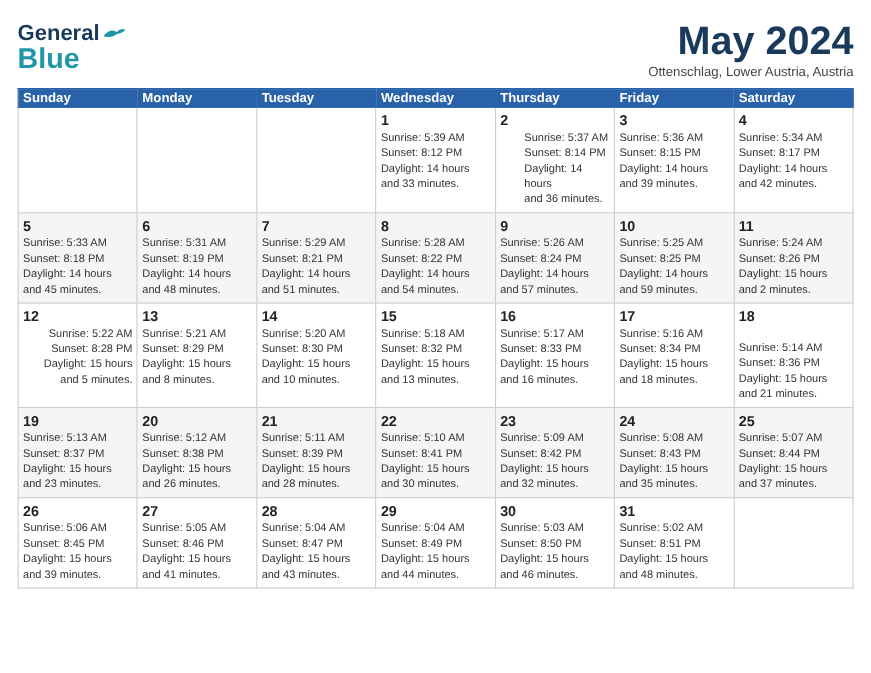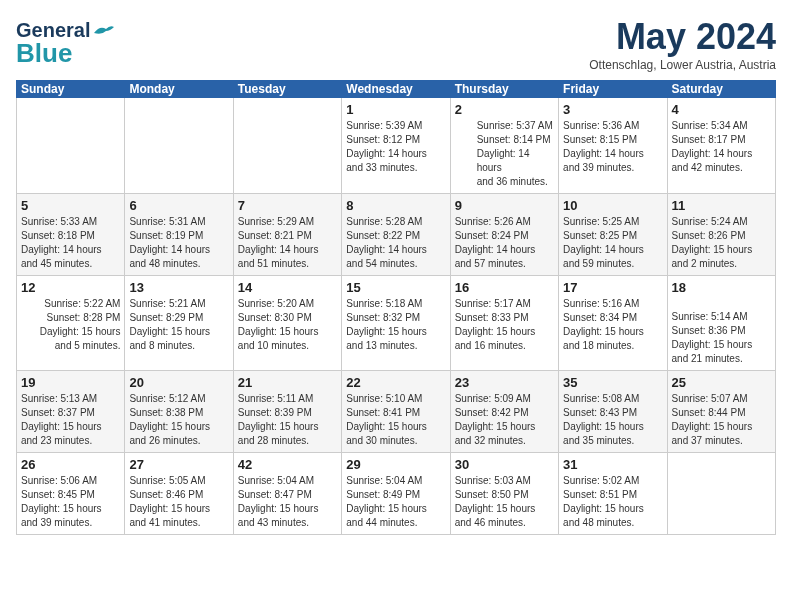--- a/index.html
+++ b/index.html
@@ -271,21 +271,21 @@
 and 30 minutes.</div>
         </td>
         <td>
           <span class="day-number">23</span>
           <div class="day-info" style="white-space: pre-line;">Sunrise: 5:09 AM
 Sunset: 8:42 PM
 Daylight: 15 hours
 and 32 minutes.</div>
         </td>
         <td>
-          <span class="day-number">35</span>
+          <span class="day-number">24</span>
           <div class="day-info" style="white-space: pre-line;">Sunrise: 5:08 AM
 Sunset: 8:43 PM
 Daylight: 15 hours
 and 35 minutes.</div>
         </td>
         <td>
           <span class="day-number">25</span>
           <div class="day-info" style="white-space: pre-line;">Sunrise: 5:07 AM
 Sunset: 8:44 PM
 Daylight: 15 hours
@@ -301,21 +301,21 @@
 and 39 minutes.</div>
         </td>
         <td>
           <span class="day-number">27</span>
           <div class="day-info" style="white-space: pre-line;">Sunrise: 5:05 AM
 Sunset: 8:46 PM
 Daylight: 15 hours
 and 41 minutes.</div>
         </td>
         <td>
-          <span class="day-number">42</span>
+          <span class="day-number">28</span>
           <div class="day-info" style="white-space: pre-line;">Sunrise: 5:04 AM
 Sunset: 8:47 PM
 Daylight: 15 hours
 and 43 minutes.</div>
         </td>
         <td>
           <span class="day-number">29</span>
           <div class="day-info" style="white-space: pre-line;">Sunrise: 5:04 AM
 Sunset: 8:49 PM
 Daylight: 15 hours

